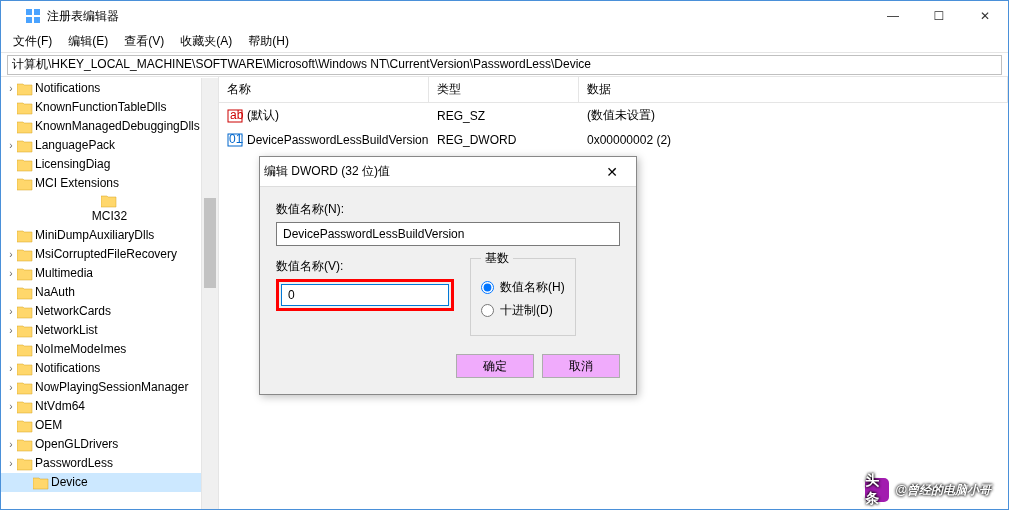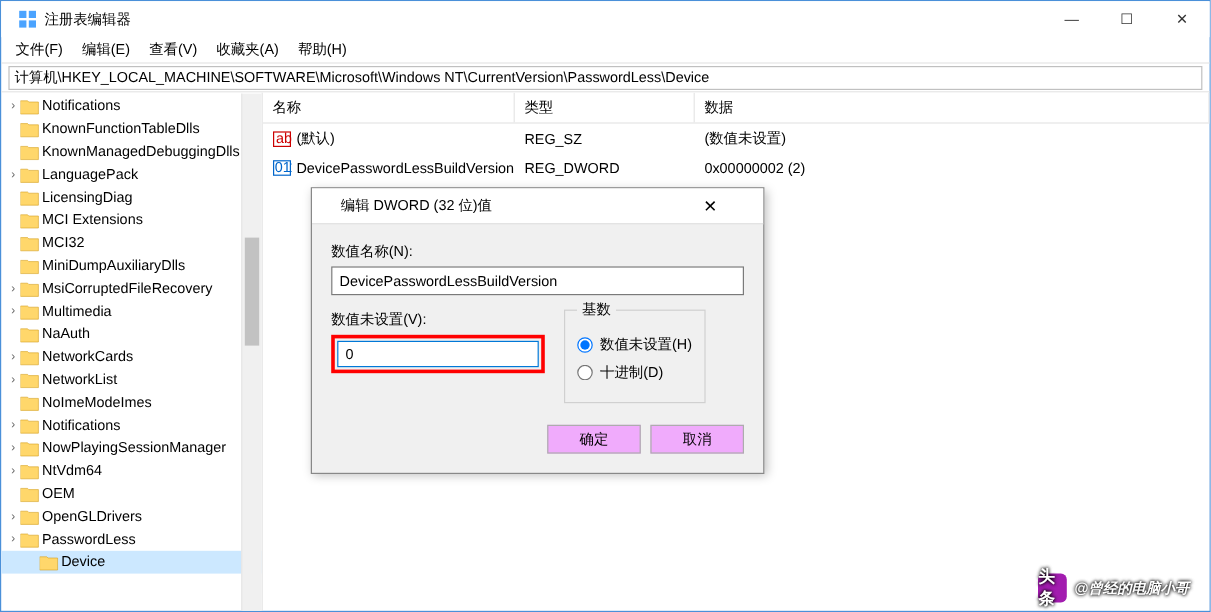--- a/index.html
+++ b/index.html
@@ -1,18 +1,18 @@
 <!DOCTYPE html>
 <html><head>
 <meta charset="utf-8">
 <style>
 * { margin: 0; padding: 0; box-sizing: border-box; font-family: "Microsoft YaHei", "Segoe UI", sans-serif; font-size: 12px; }
 body { background: #fff; width: 1009px; height: 510px; overflow: hidden; position: relative; }
 .window { border: 1px solid #4a90d9; width: 1009px; height: 510px; display: flex; flex-direction: column; }
-.titlebar { height: 30px; display: flex; align-items: center; padding: 0 0 0 14px; background: #fff; }
+.titlebar { height: 30px; display: flex; align-items: center; padding: 0 0 0 24px; background: #fff; }
 .titlebar .icon { width: 16px; height: 16px; margin-right: 6px; display: inline-flex; }
 .titlebar .title { flex: 1; font-size: 12px; }
 .win-controls { display: flex; }
 .win-btn { width: 46px; height: 30px; display: flex; align-items: center; justify-content: center; color: #333; }
 .menubar { height: 22px; display: flex; align-items: center; padding: 0 4px; border-bottom: 1px solid #e5e5e5; }
 .menubar span { padding: 2px 8px; }
 .pathbar { height: 24px; border-bottom: 1px solid #e5e5e5; display: flex; align-items: center; padding: 2px 6px; }
 .pathbar input { width: 100%; border: 1px solid #c0c0c0; height: 20px; padding: 0 4px; font-size: 12px; }
 .content { flex: 1; display: flex; overflow: hidden; }
 .tree { width: 218px; border-right: 1px solid #e5e5e5; overflow-y: auto; padding: 2px 0; }
@@ -26,21 +26,21 @@
 .col-name { width: 210px; }
 .col-type { width: 150px; }
 .col-data { flex: 1; }
 .list-row { display: flex; padding: 2px 0; align-items: center; }
 .list-row .cell { padding: 2px 8px; display: flex; align-items: center; gap: 4px; }
 .val-icon { width: 16px; height: 16px; display: inline-flex; }
 .scrollbar-v { width: 17px; background: #f0f0f0; border-left: 1px solid #e5e5e5; position: relative; }
 .scrollbar-v .thumb { position: absolute; left: 2px; right: 2px; top: 120px; height: 90px; background: #c2c2c2; }
 
 .dialog { position: absolute; left: 259px; top: 156px; width: 378px; background: #f0f0f0; border: 1px solid #888; box-shadow: 2px 2px 8px rgba(0,0,0,0.25); }
-.dlg-title { height: 30px; background: #fff; display: flex; align-items: center; padding: 0 24px; border-bottom: 1px solid #ddd; }
+.dlg-title { height: 30px; background: #fff; display: flex; align-items: center; padding: 0 4px; border-bottom: 1px solid #ddd; }
 .dlg-title .t { flex: 1; }
 .dlg-close { width: 40px; text-align: center; font-size: 14px; }
 .dlg-body { padding: 14px 16px 16px; }
 .dlg-label { margin-bottom: 4px; }
 .dlg-field { width: 100%; height: 24px; border: 1px solid #7a7a7a; background: #fff; padding: 0 6px; margin-bottom: 12px; }
 .dlg-row { display: flex; gap: 16px; }
 .dlg-col { display: flex; flex-direction: column; }
 .data-input-wrap { border: 3px solid #ff0000; padding: 2px; display: inline-block; }
 .data-input { width: 168px; height: 22px; border: 1px solid #0078d7; padding: 0 6px; outline: none; }
 .radio-group { border: 1px solid #d0d0d0; padding: 6px 10px 10px; position: relative; margin-top: -8px; }
@@ -130,21 +130,21 @@
         </div>
         <div class="tree-item" style="padding-left: 4px;">
           <span class="twisty"></span>
           <span class="folder">
             <svg viewBox="0 0 16 14">
               <path d="M0 2 L6 2 L7 3 L15 3 L15 13 L0 13 Z" fill="#ffd76b" stroke="#d4a020" stroke-width="0.5"></path>
             </svg>
           </span>
           <span>MCI Extensions</span>
         </div>
-        <div class="tree-item" style="padding-left: 4px;">
+        <div class="tree-item" style="padding-left: 4px; flex-direction: column;">
           <span class="twisty"></span>
           <span class="folder">
             <svg viewBox="0 0 16 14">
               <path d="M0 2 L6 2 L7 3 L15 3 L15 13 L0 13 Z" fill="#ffd76b" stroke="#d4a020" stroke-width="0.5"></path>
             </svg>
           </span>
           <span>MCI32</span>
         </div>
         <div class="tree-item" style="padding-left: 4px;">
           <span class="twisty"></span>
@@ -317,30 +317,30 @@
 <div class="dialog">
   <div class="dlg-title">
     <span class="t">编辑 DWORD (32 位)值</span>
     <span class="dlg-close">✕</span>
   </div>
   <div class="dlg-body">
     <div class="dlg-label">数值名称(N):</div>
     <input class="dlg-field" readonly="" value="DevicePasswordLessBuildVersion" style="">
     <div class="dlg-row">
       <div class="dlg-col">
-        <div class="dlg-label">数值未设置(V):</div>
+        <div class="dlg-label">数值名称(V):</div>
         <span class="data-input-wrap">
           <input class="data-input" value="0" style="">
         </span>
       </div>
       <fieldset class="radio-group">
         <legend>基数</legend>
         <label class="radio-item">
           <input type="radio" name="base" checked="" style="">
-          <span>数值未设置(H)</span>
+          <span>数值名称(H)</span>
         </label>
         <label class="radio-item">
           <input type="radio" name="base" style="">
           <span>十进制(D)</span>
         </label>
       </fieldset>
     </div>
     <div class="dlg-buttons">
       <button class="dlg-btn">确定</button>
       <button class="dlg-btn">取消</button>

